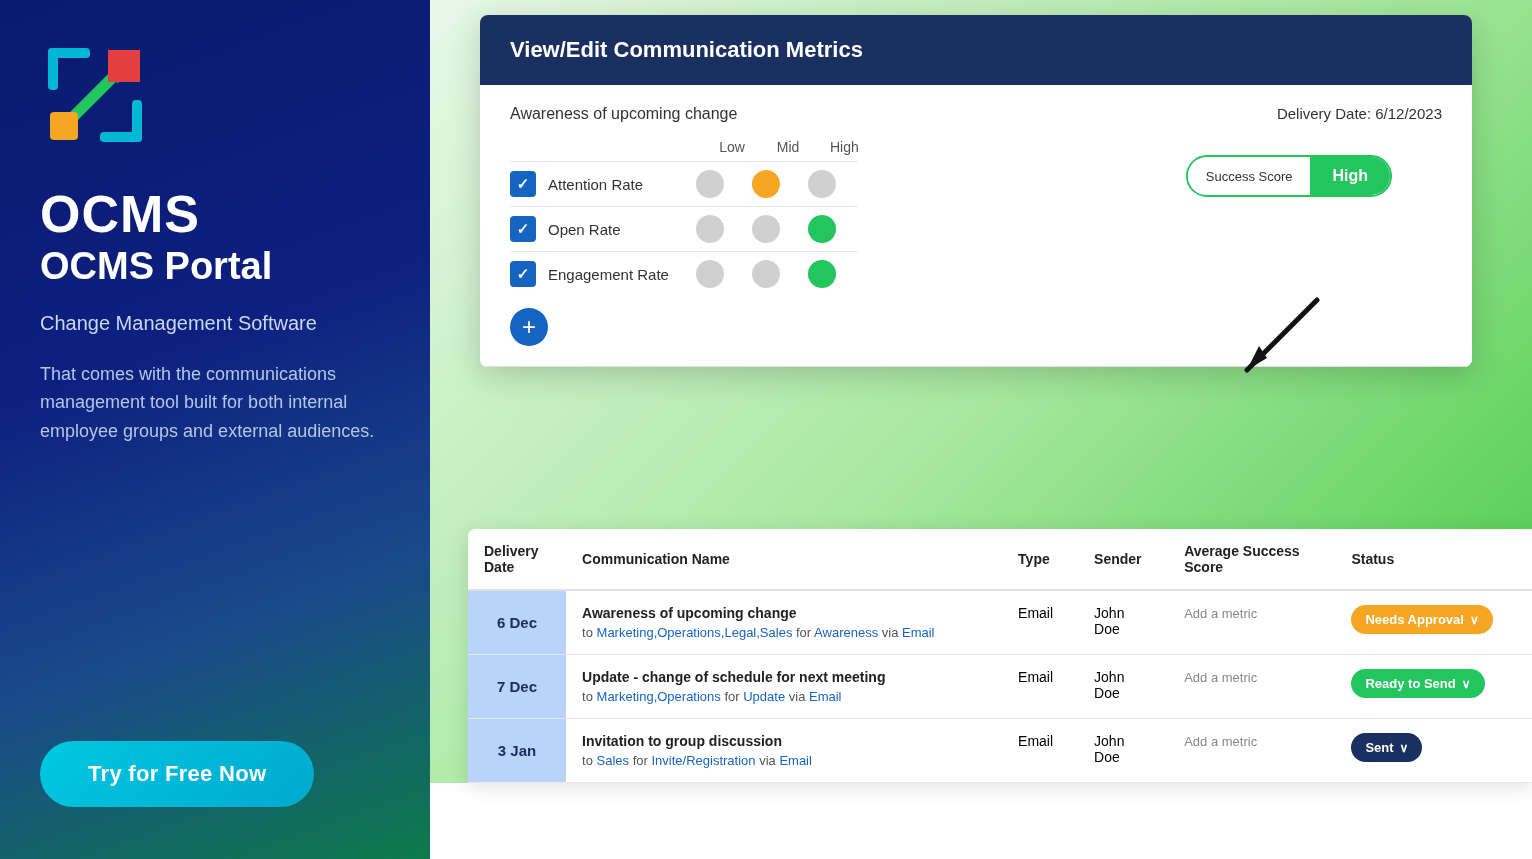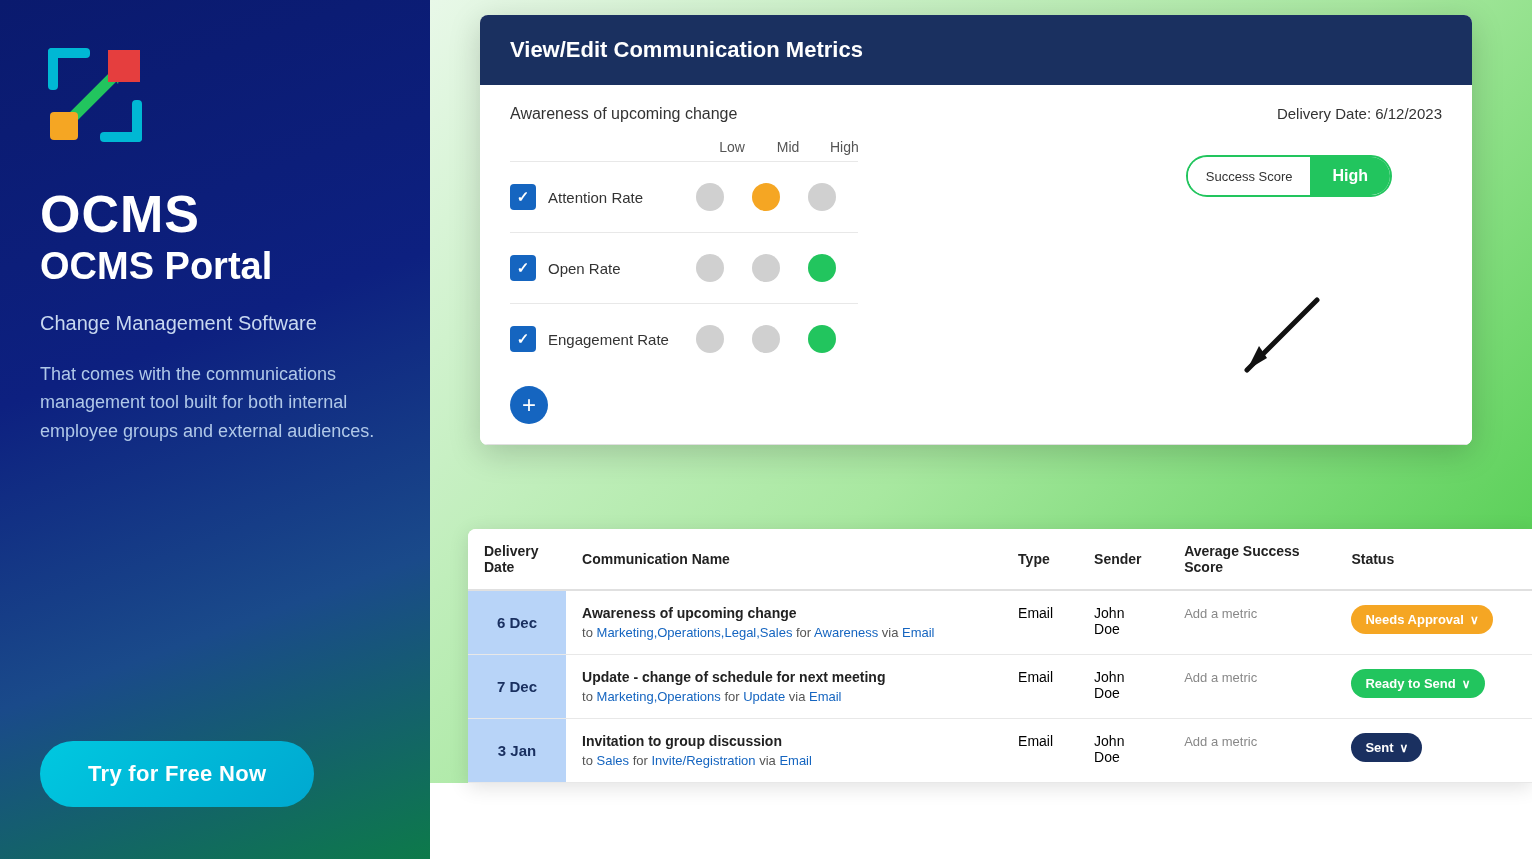--- a/index.html
+++ b/index.html
@@ -152,21 +152,21 @@
     }
 
     .metric-level-label {
       width: 28px;
       text-align: center;
     }
 
     .metric-row {
       display: flex;
       align-items: center;
-      padding: 21px 0;
+      padding: 8px 0;
       border-top: 1px solid #e8e8e8;
     }
 
     .metric-checkbox {
       width: 26px;
       height: 26px;
       background: #1565c0;
       border-radius: 4px;
       display: flex;
       align-items: center;

